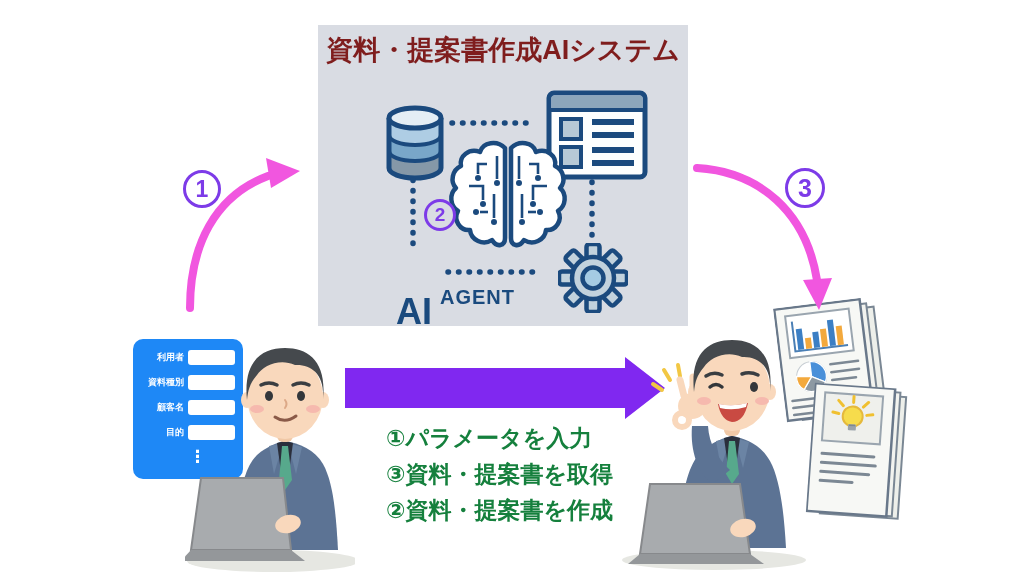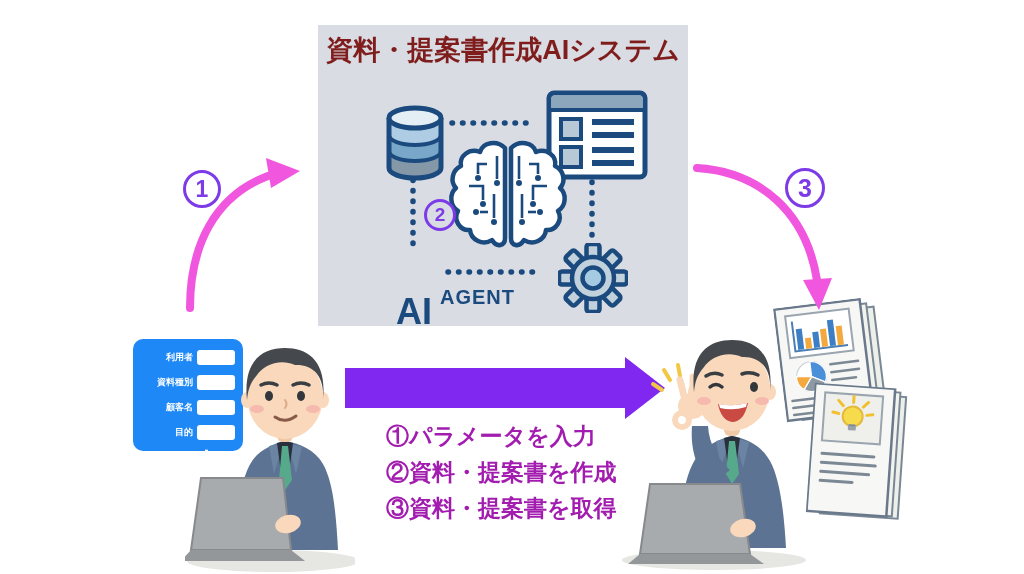--- a/index.html
+++ b/index.html
@@ -13,30 +13,30 @@
   .agent-label{color:#1A4A7E;font-weight:bold;line-height:1;}
   .agent-l1{left:78px;top:226px;font-size:36px;margin-top:43px;}
   .agent-l2{left:78px;top:262px;font-size:20px;letter-spacing:1px;margin-left:44px;}
   
   .badge{border:3px solid #7D3BE8;color:#7D3BE8;border-radius:50%;box-sizing:border-box;
          display:flex;align-items:center;justify-content:center;font-weight:bold;z-index:6;background:transparent;}
   .badge1{left:183px;top:170px;width:38px;height:38px;font-size:23px;}
   .badge2{left:424px;top:199px;width:32px;height:32px;font-size:19px;}
   .badge3{left:785px;top:168px;width:40px;height:40px;font-size:25px;}
   
-  .form{left:133px;top:339px;width:110px;height:112px;background:#1E88F6;border-radius:10px;
-        padding:11px 8px 4px 23px;box-sizing:border-box;z-index:2;}
+  .form{left:133px;top:339px;width:110px;height:140px;background:#1E88F6;border-radius:10px;
+        padding:11px 8px 4px 14px;box-sizing:border-box;z-index:2;}
   .frow{display:flex;align-items:center;margin-bottom:10px;}
   .flabel{width:37px;min-width:37px;font-size:9px;color:#fff;font-weight:bold;text-align:right;
           margin-right:4px;letter-spacing:0;}
   .finput{flex:1;height:15px;background:#fff;border-radius:3px;}
   .fdots{color:#fff;font-size:17px;font-weight:bold;margin-left:42px;line-height:14px;}
   
   .legend{left:386px;top:420px;z-index:4;}
-  .legend div{font-size:23px;font-weight:bold;color:#a21caf;line-height:36px;white-space:nowrap;font-family:Liberation Mono, monospace;}
+  .legend div{font-size:23px;font-weight:bold;color:#15803d;line-height:36px;white-space:nowrap;}
   svg{display:block;}
 </style>
 </head>
 <body>
 
 <div class="canvas">
 
   <div class="abs sysbox">
     <div class="abs sys-title">資料・提案書作成AIシステム</div>
 
@@ -172,22 +172,22 @@
     </g>
     <ellipse cx="103" cy="184" rx="13" ry="9" fill="#F9D8BC" transform="rotate(-15 103 184)"></ellipse>
   </svg>
 
   <svg class="abs" style="left:345px;top:356px;z-index:2;" width="320" height="66" viewBox="0 0 320 66">
     <polygon points="0,12 280,12 280,1 320,32 280,63 280,52 0,52" fill="#8028F0"></polygon>
   </svg>
 
   <div class="abs legend">
     <div>①パラメータを入力</div>
+    <div>③資料・提案書を取得</div>
     <div>②資料・提案書を作成</div>
-    <div>③資料・提案書を取得</div>
   </div>
 
   <svg class="abs" style="left:780px;top:302px;transform:rotate(-7deg);z-index:1;" width="104" height="120" viewBox="0 0 104 120">
     <rect x="16" y="10" width="84" height="104" fill="#EDEFEA" stroke="#7A8794" stroke-width="2"></rect>
     <rect x="9" y="6" width="84" height="106" fill="#F2F3EF" stroke="#7A8794" stroke-width="2"></rect>
     <rect x="1" y="1" width="86" height="112" fill="#F7F8F5" stroke="#69788A" stroke-width="2.5"></rect>
     <g>
       <rect x="11" y="9" width="64" height="42" fill="#FFFFFF" stroke="#9AA5AF" stroke-width="2"></rect>
       <path d="M17 15 V45 H70" stroke="#4A7FB5" stroke-width="2" fill="none"></path>
       <rect x="20" y="23" width="6" height="21" fill="#3C7FC4"></rect>

